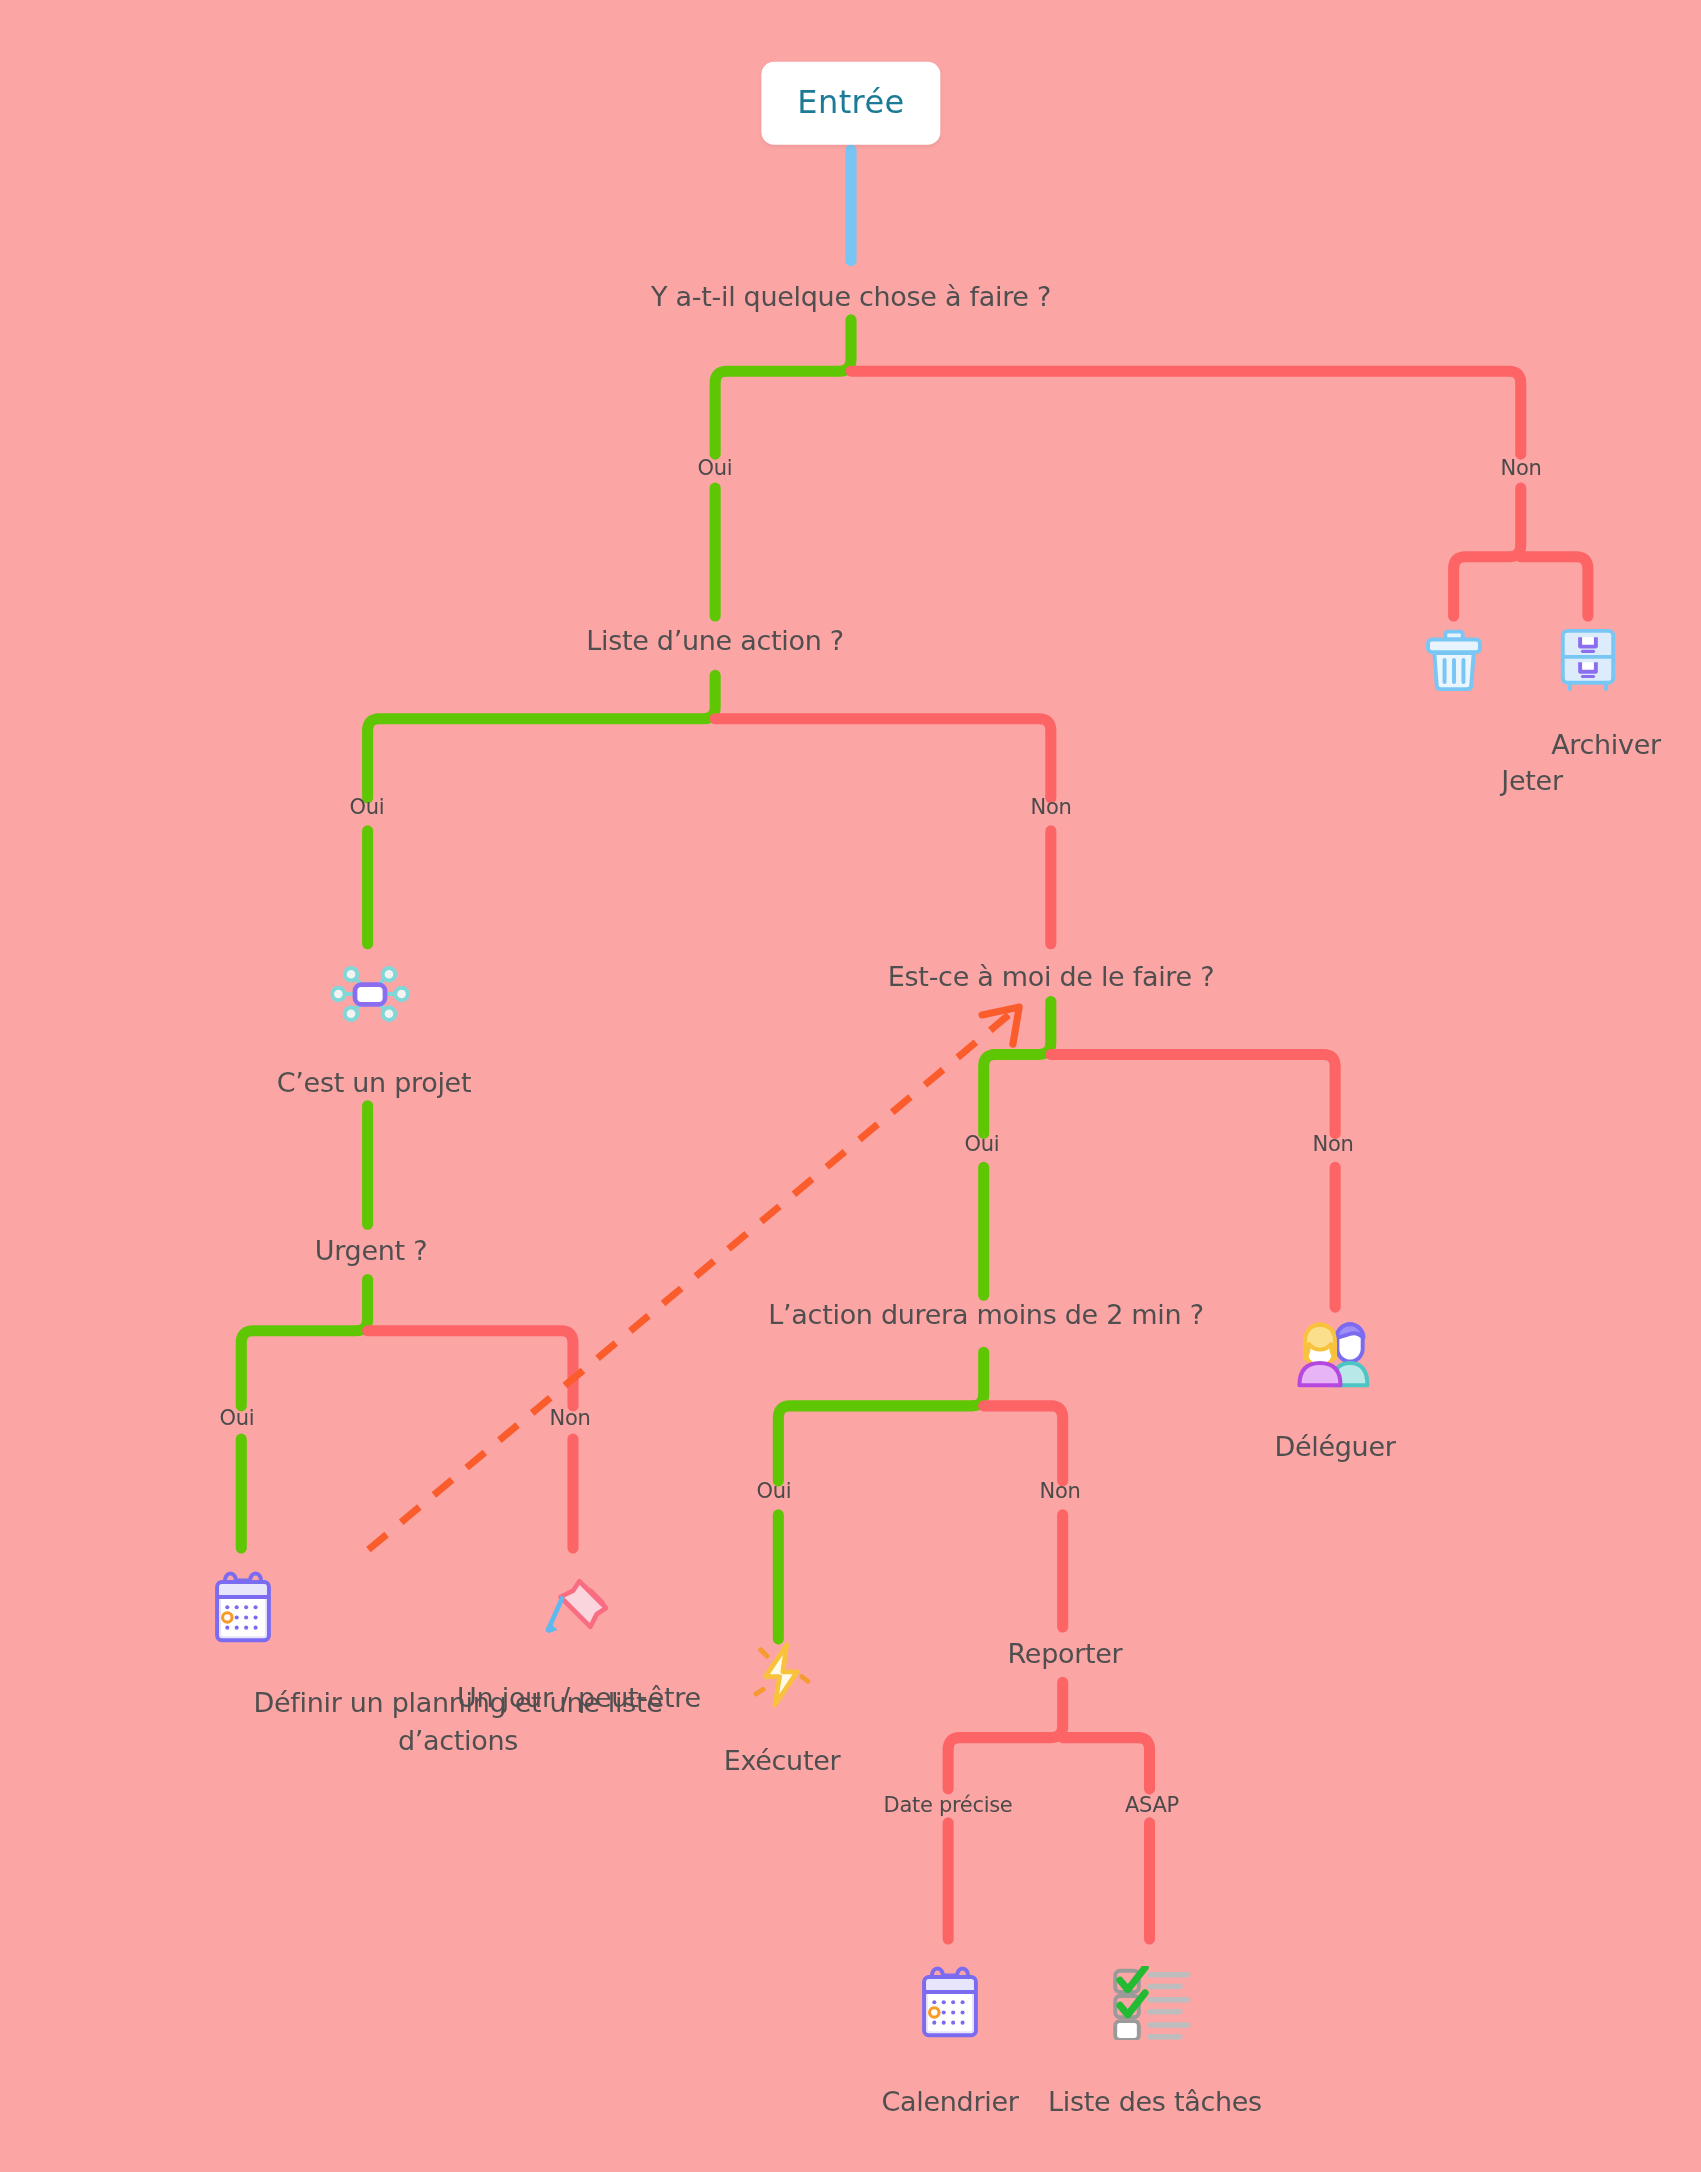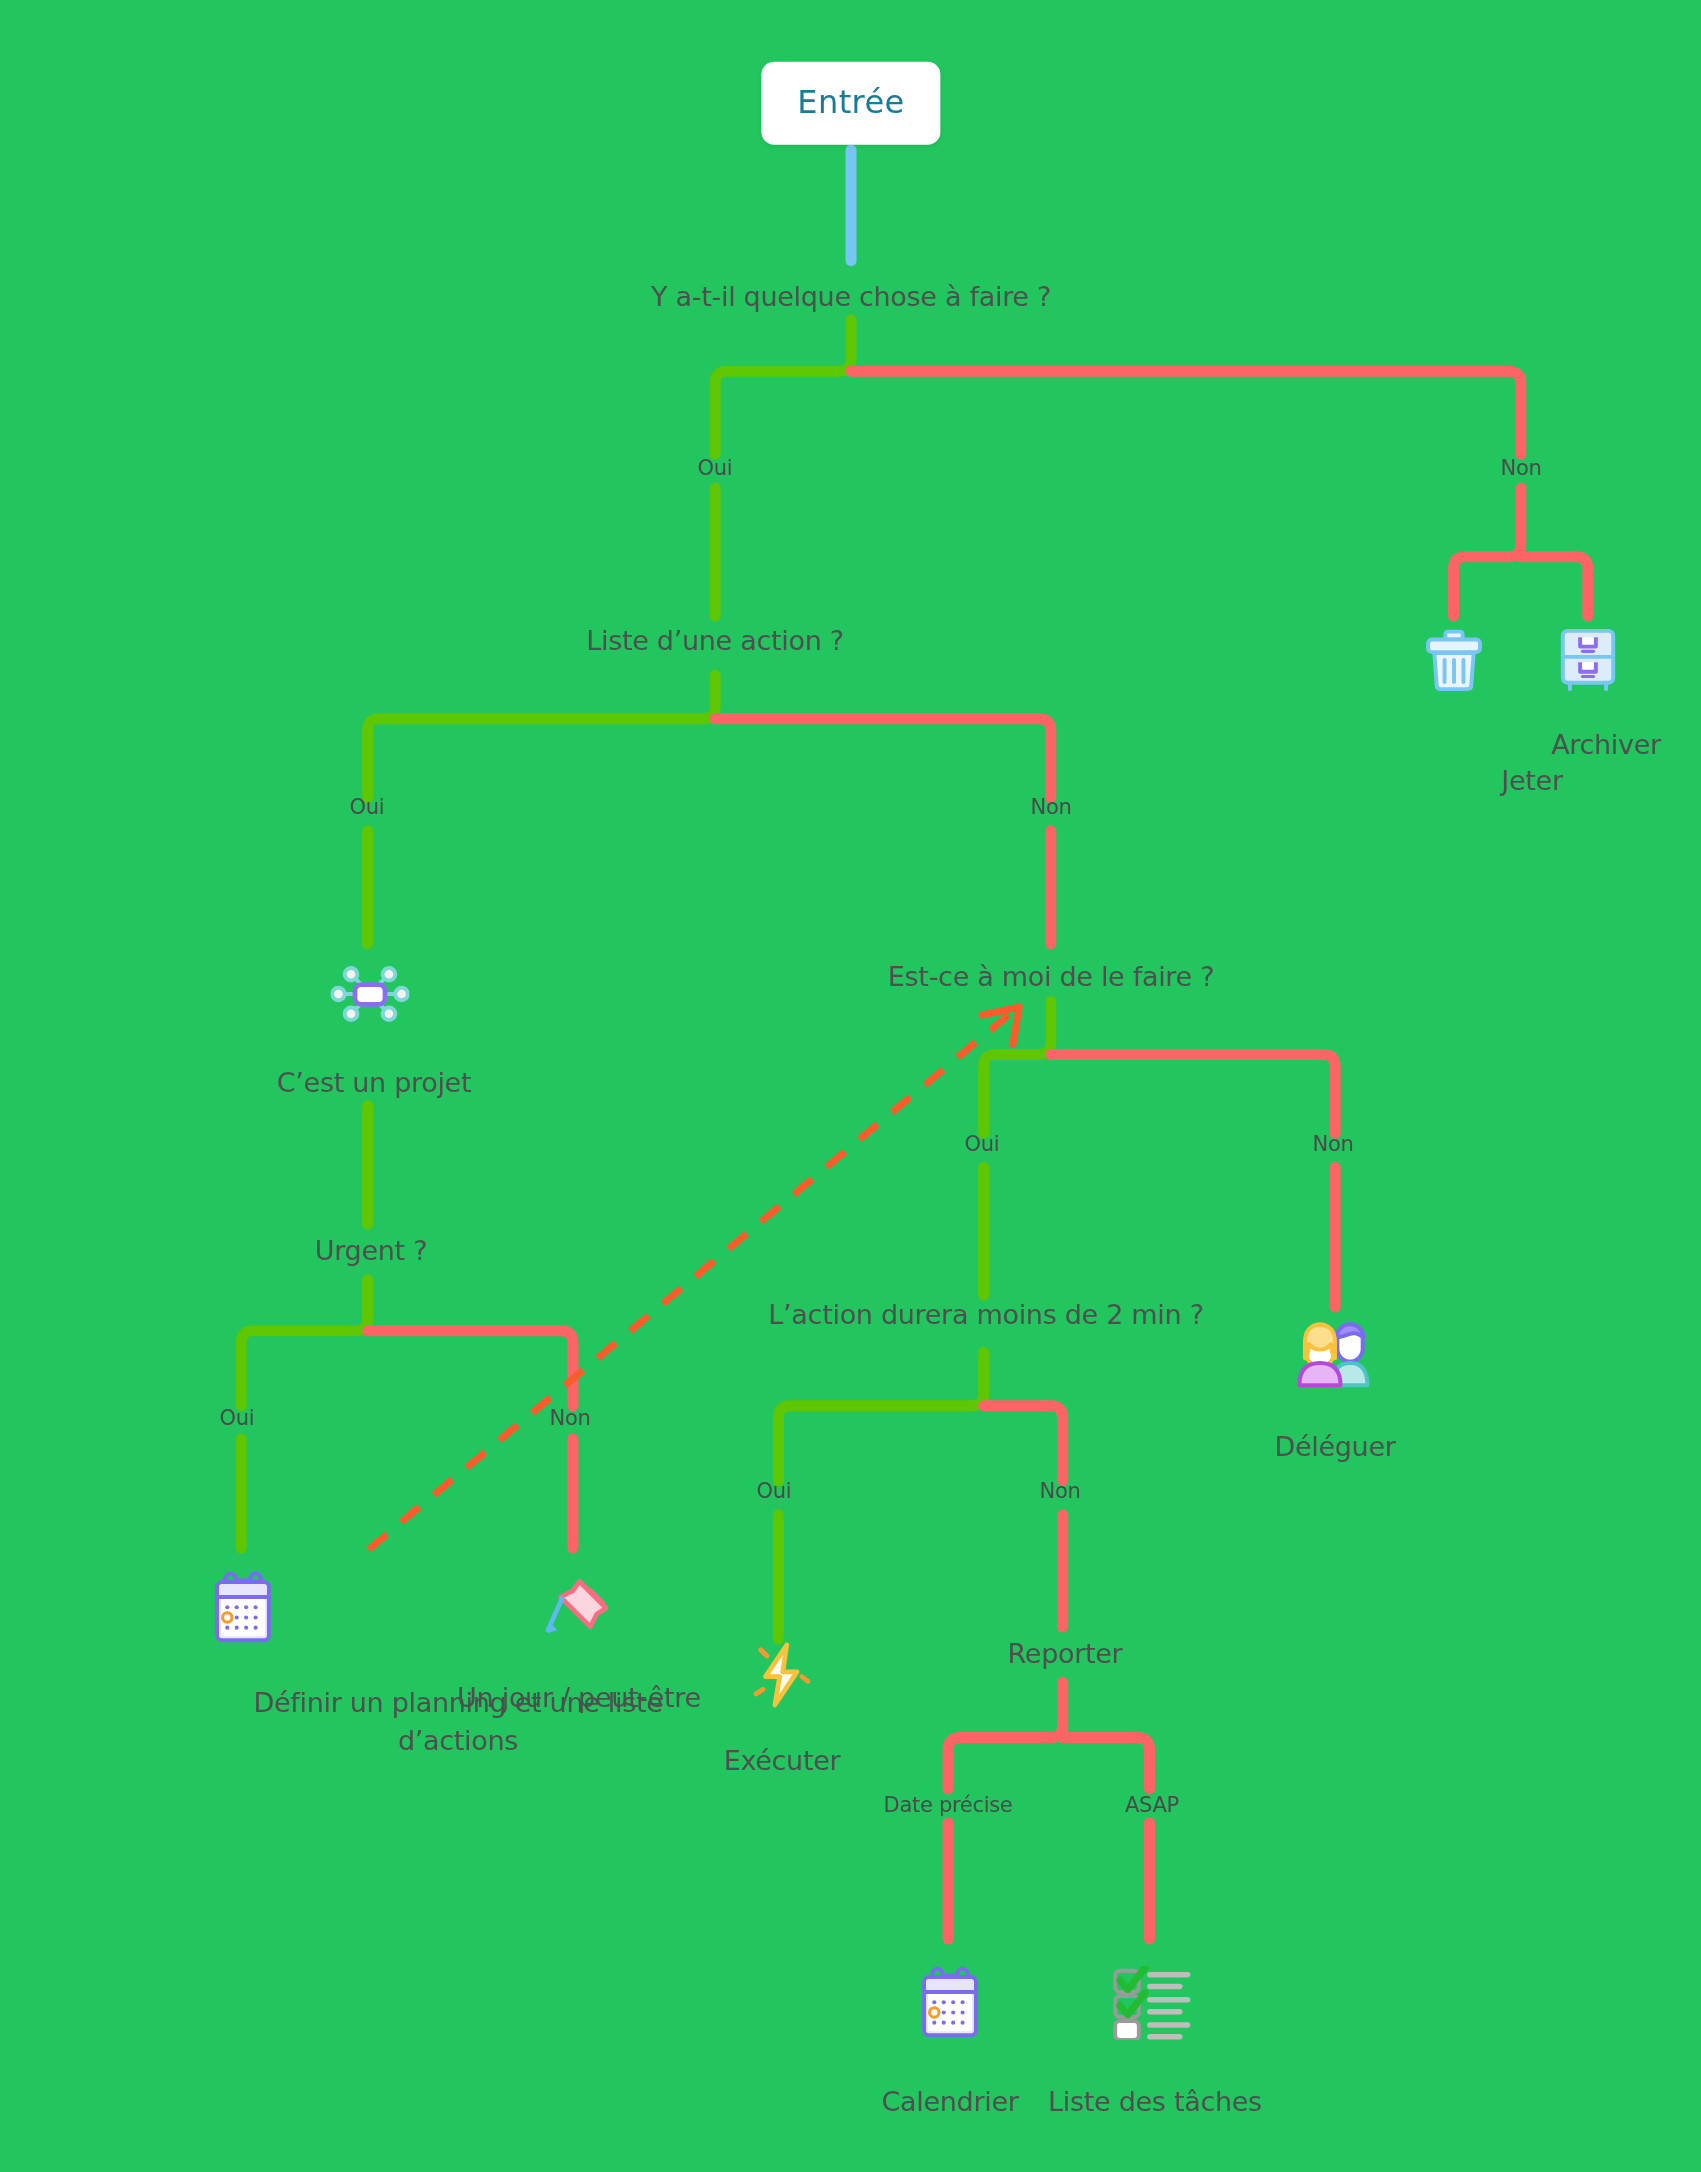--- a/index.html
+++ b/index.html
@@ -4,21 +4,21 @@
 <style>
   html, body {
     margin: 0;
     padding: 0;
     background: #f3f4f2;
   }
   #canvas {
     position: relative;
     width: 1702px;
     height: 2172px;
-    background: #22c55e;
+    background: #fca5a5;
     overflow: hidden;
     font-family: "DejaVu Sans", sans-serif;
   }
   #edges {
     position: absolute;
     top: 0; left: 0;
     width: 1702px;
     height: 2172px;
   }
   .node {

